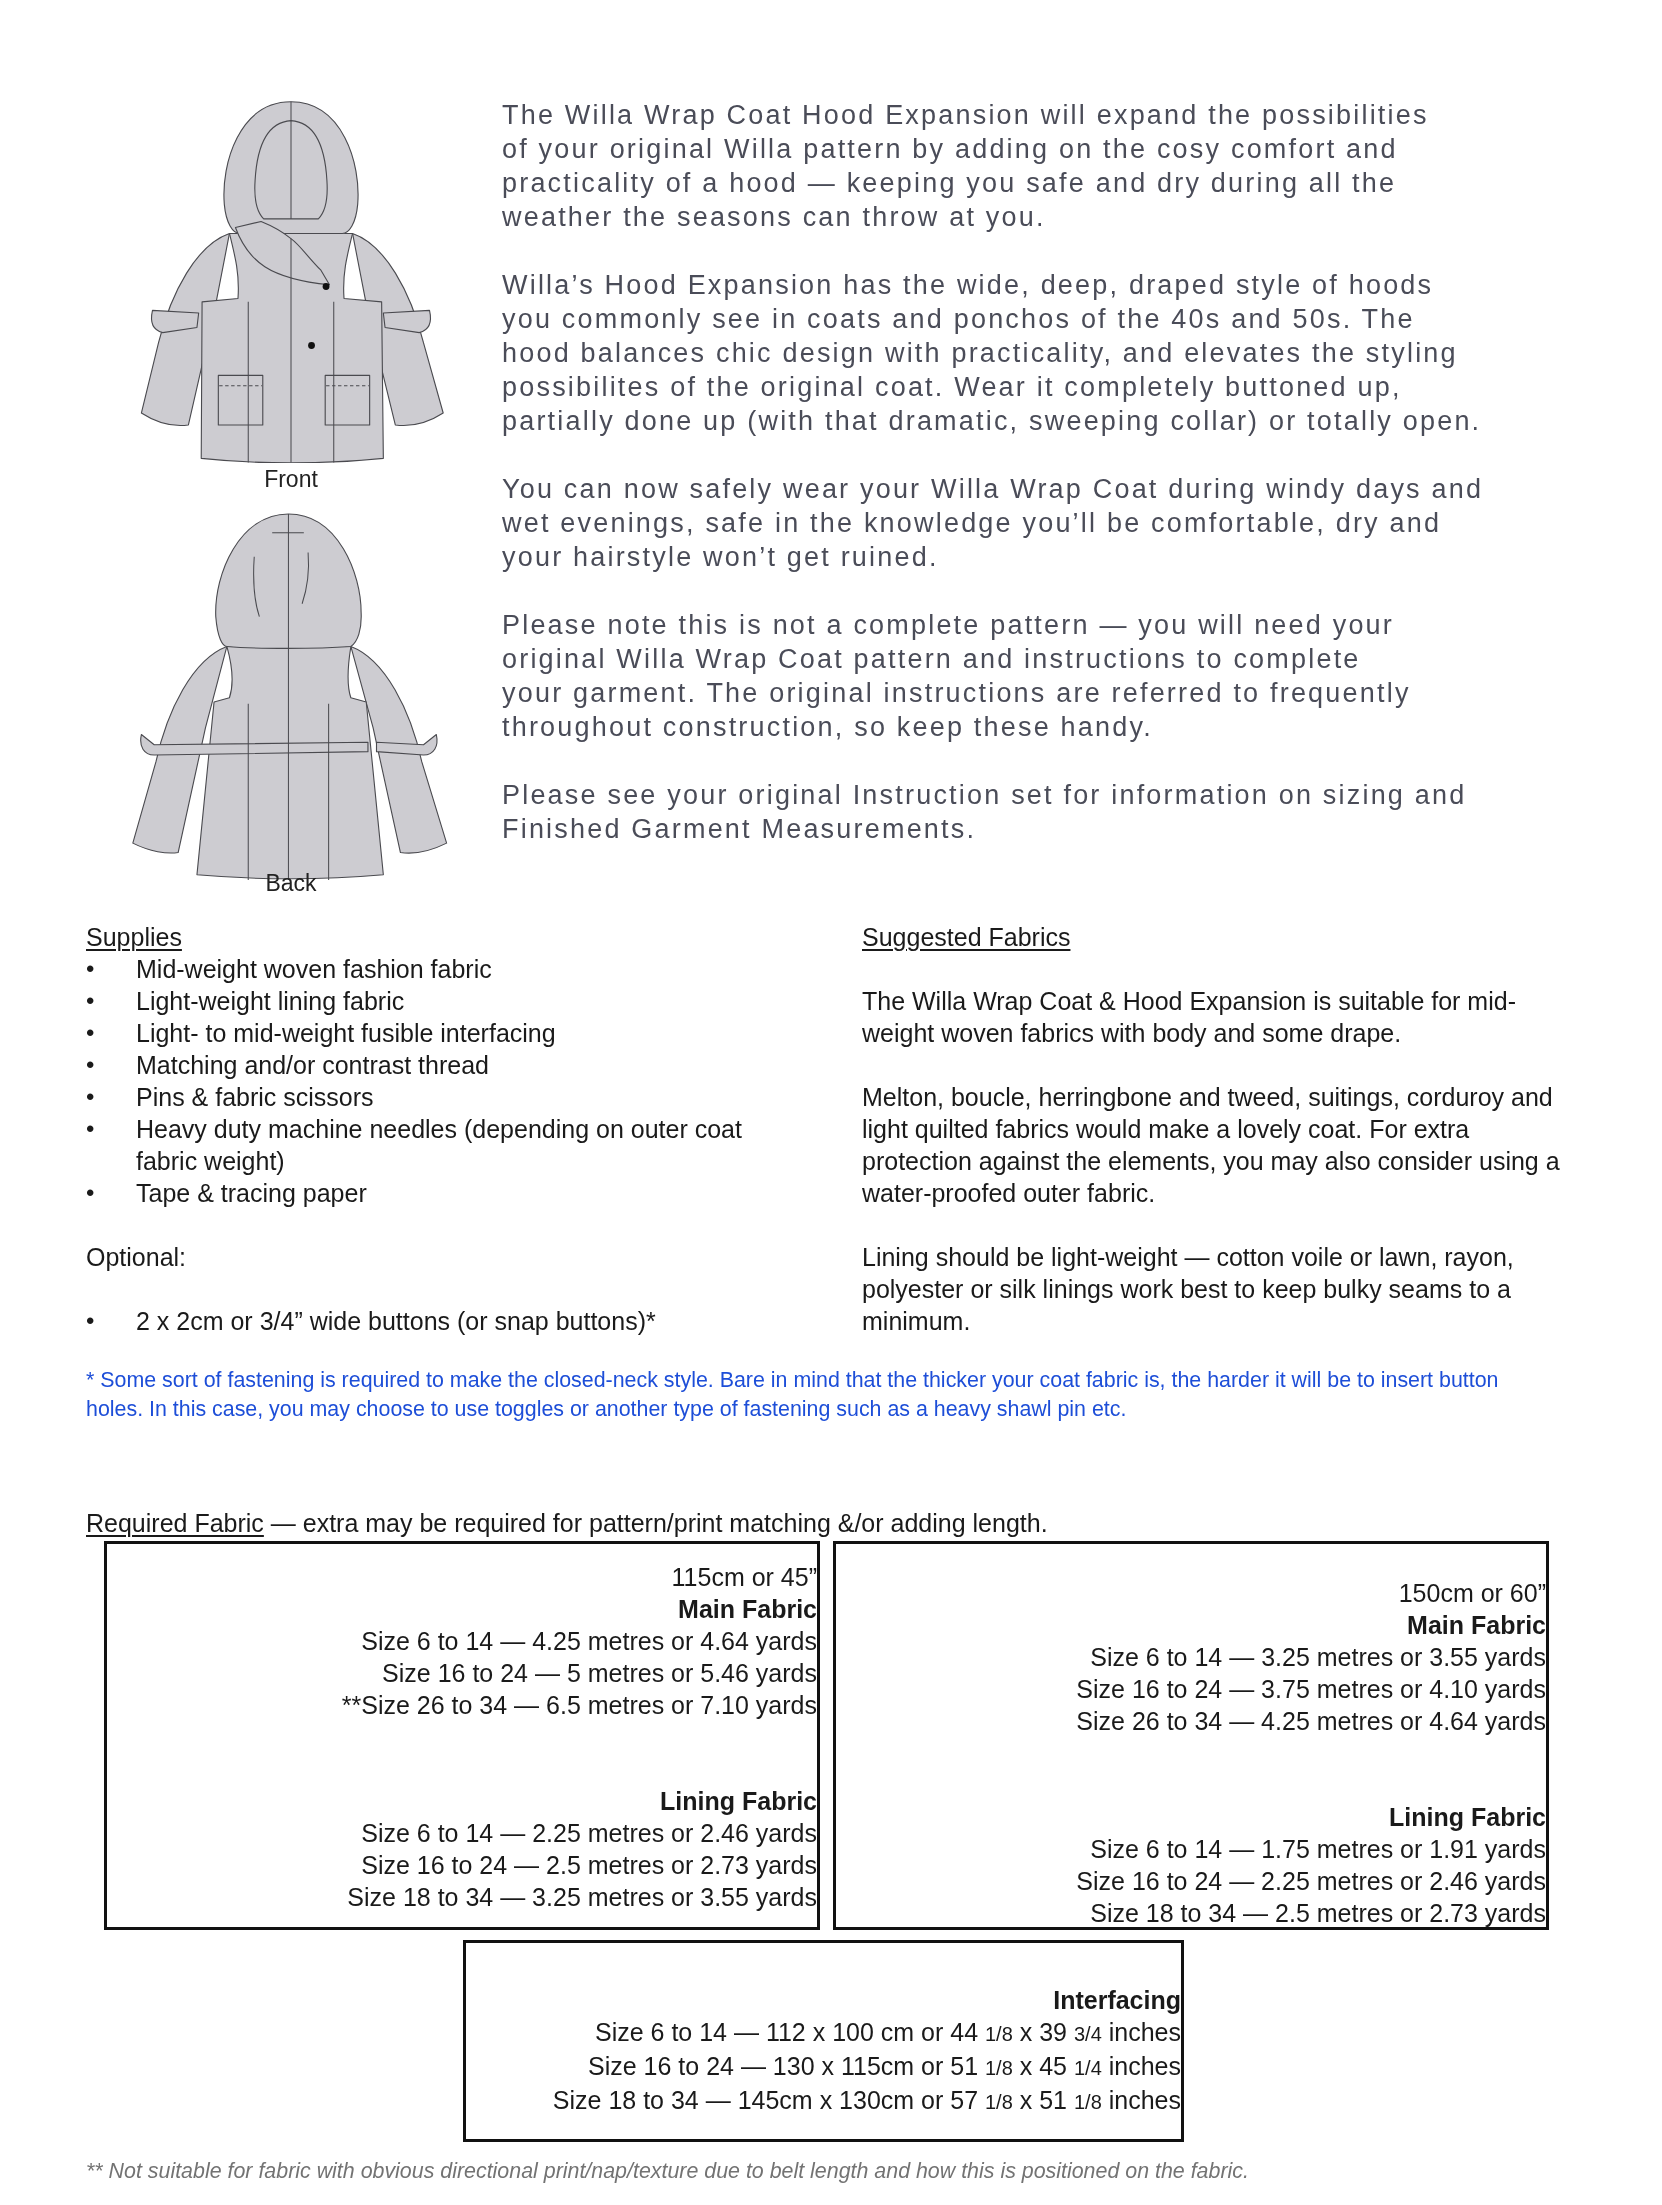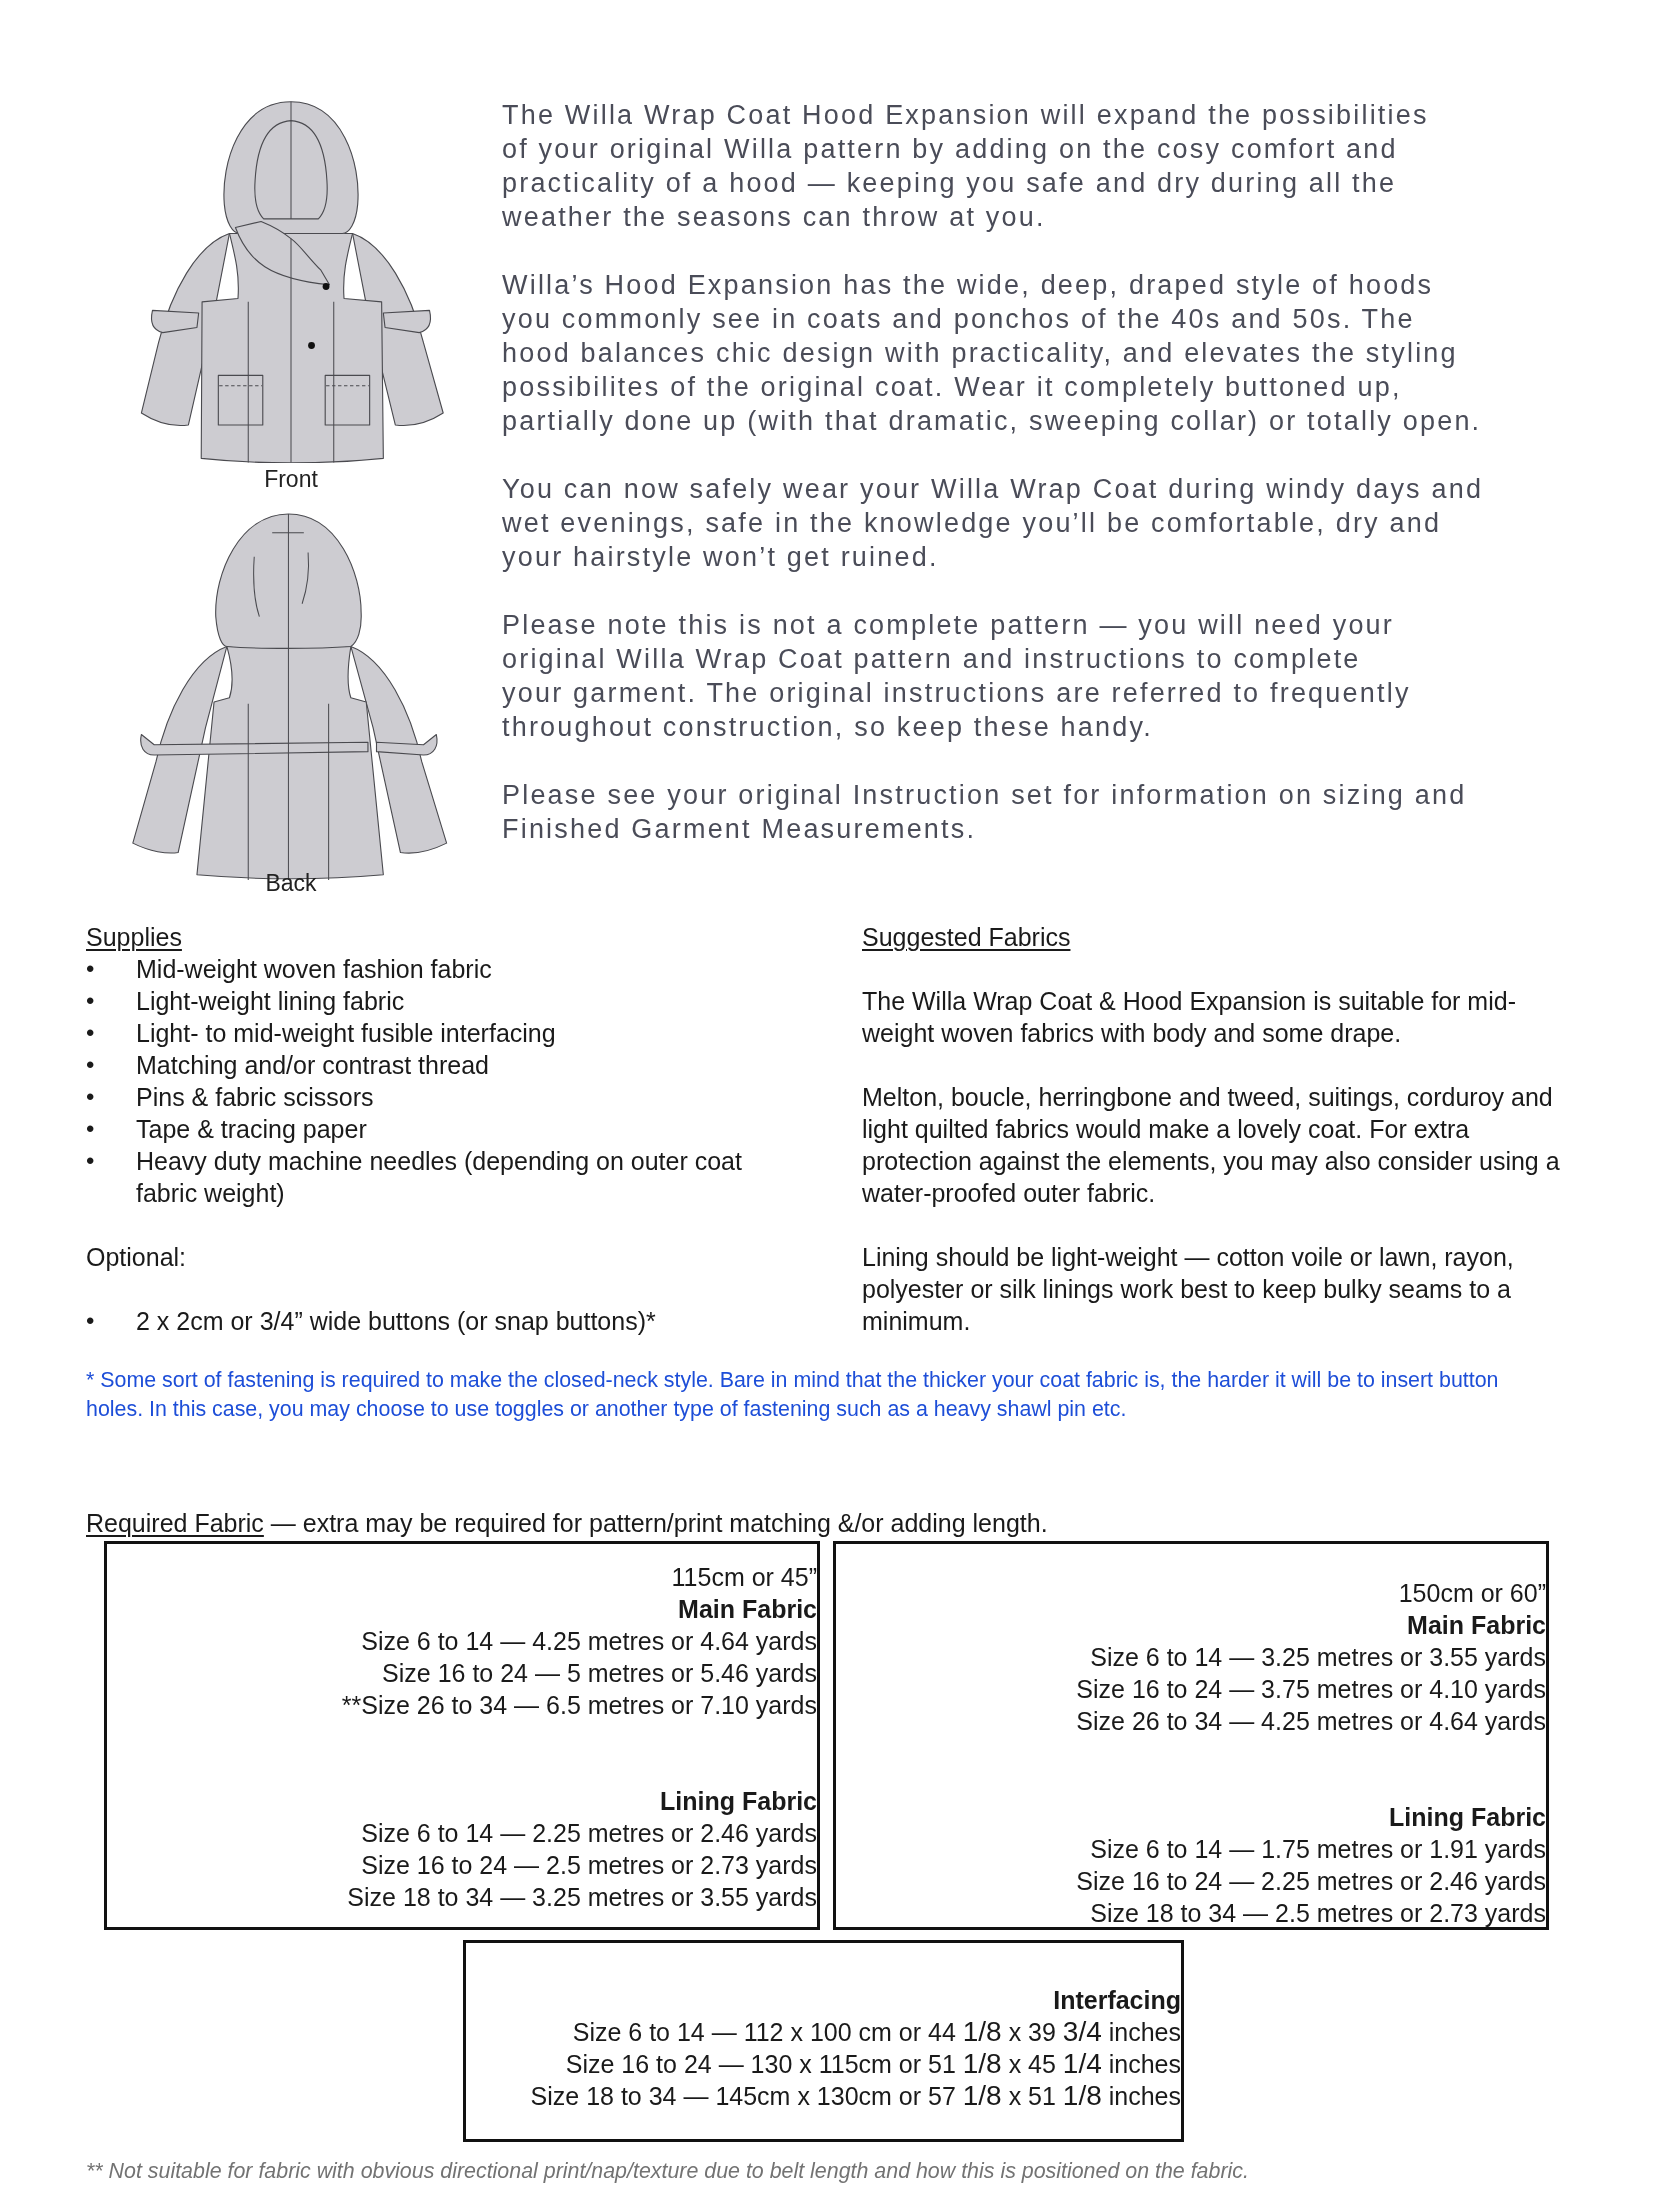--- a/index.html
+++ b/index.html
@@ -28,21 +28,21 @@
 
   .footnote1 { position: absolute; left: 86px; top: 1366px; width: 1472px; font-size: 21.4px; line-height: 29px; color: #1d4ed8; }
   .reqfab { position: absolute; left: 86px; top: 1507px; font-size: 25px; line-height: 32px; color: #1a1a1a; }
 
   
   .box { position: absolute; border: 3.4px solid #111; box-sizing: border-box; text-align: right;
          font-size: 25px; line-height: 32px; color: #1a1a1a; }
   .box .bold { font-weight: bold; color: #1a1a1a; }
   .box .line { display: block; }
   .box .spacer { height: 64px; }
-  .frac { font-size: 28px; }
+  .frac { font-size: 20px; }
 
   .footnote2 { position: absolute; left: 86px; top: 2159px; font-size: 21.4px; font-style: italic; color: #737373; }
 </style>
 </head>
 <body>
 
 <div class="illus" style="top:86px;">
   <svg width="342" height="377" viewBox="0 0 400 440">
     <g fill="#cdccd1" stroke="#4a4a4f" stroke-width="1.3" stroke-linejoin="round">
 
@@ -122,22 +122,22 @@
 </div>
 
 <div class="col-left">
   <div class="heading-u">Supplies</div>
   <ul class="bullets">
     <li>Mid-weight woven fashion fabric</li>
     <li>Light-weight lining fabric</li>
     <li>Light- to mid-weight fusible interfacing</li>
     <li>Matching and/or contrast thread</li>
     <li>Pins &amp; fabric scissors</li>
+    <li style="width:651px;">Heavy duty machine needles (depending on outer coat fabric weight)</li>
     <li>Tape &amp; tracing paper</li>
-    <li style="width:651px;">Heavy duty machine needles (depending on outer coat fabric weight)</li>
   </ul>
   <div class="gap"></div>
   <div>Optional:</div>
   <div class="gap"></div>
   <ul class="bullets">
     <li>2 x 2cm or 3/4” wide buttons (or snap buttons)*</li>
   </ul>
 </div>
 
 <div class="col-right">

